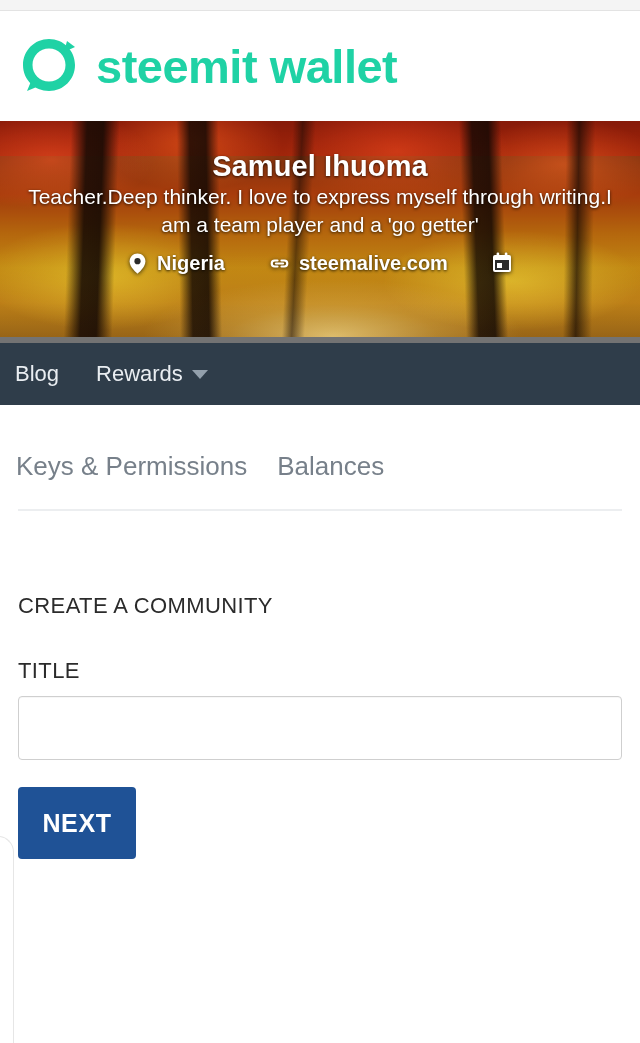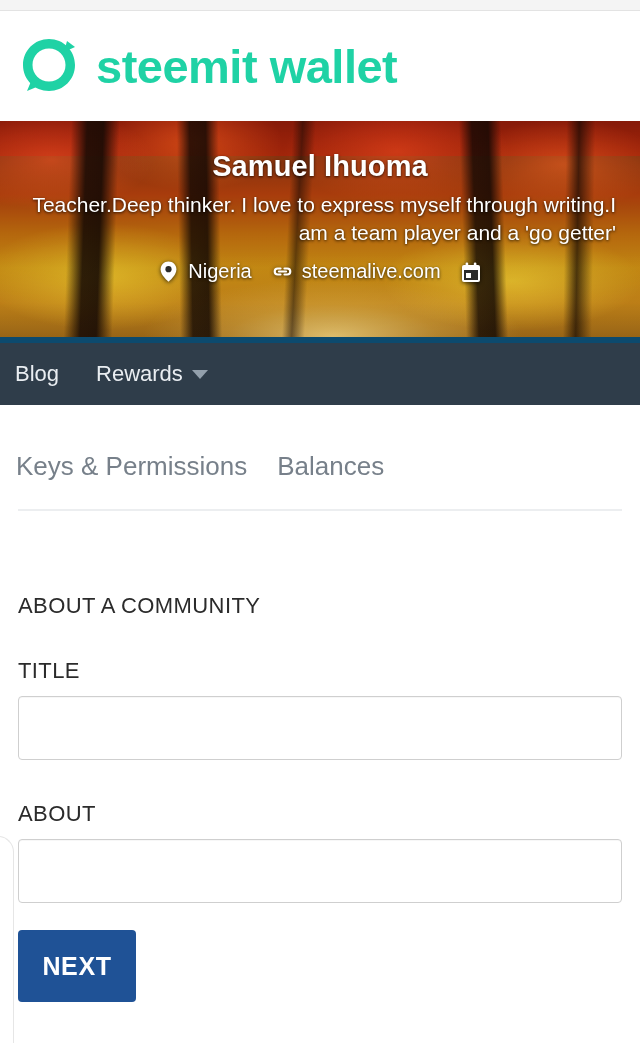--- a/index.html
+++ b/index.html
@@ -11,21 +11,21 @@
     overflow: hidden;
     background: #ffffff;
     font-family: "Liberation Sans", sans-serif;
     -webkit-font-smoothing: antialiased;
   }
 
   #app {
     position: relative;
     width: 640px;
     height: 1043px;
-    background: #0c4a6e;
+    background: #737373;
     overflow: hidden;
   }
 
   
   .top-strip {
     position: absolute;
     top: 0; left: 0;
     width: 640px;
     height: 11px;
     background: #f4f4f4;
@@ -116,34 +116,34 @@
   }
   .profile-name {
     font-size: 29px;
     font-weight: 700;
     color: #ffffff;
     text-shadow: 0 1px 3px rgba(0,0,0,0.75);
     line-height: 1.1;
     letter-spacing: 0.1px;
   }
   .profile-about {
-    margin-top: 8px;
     width: 592px;
-    text-align: right;
+    text-align: center;
     font-size: 21px;
     font-weight: 400;
     color: #ffffff;
     line-height: 1.32;
     text-shadow: 0 1px 3px rgba(0,0,0,0.8);
   }
   .profile-meta {
     margin-top: 14px;
     display: flex;
-    align-items: flex-end;
-    gap: 20px;
+    align-items: flex-start;
+    gap: 44px;
+    font-weight: bold;
   }
   .meta-item {
     display: flex;
     align-items: center;
     gap: 9px;
     font-size: 20px;
     color: #ffffff;
     text-shadow: 0 1px 3px rgba(0,0,0,0.8);
     white-space: nowrap;
   }
@@ -390,31 +390,27 @@
 
   <div class="subtabs">
     <div class="subtab-row">
       <div class="subtab">Keys &amp; Permissions</div>
       <div class="subtab">Balances</div>
     </div>
     <div class="subtab-divider"></div>
   </div>
 
   <section class="form">
-    <div class="form-heading">ABOUT A COMMUNITY</div>
+    <div class="form-heading">CREATE A COMMUNITY</div>
 
     <div class="field">
       <div class="field-label">TITLE</div>
       <input class="field-input" type="text" placeholder="" style="">
     </div>
 
-    <div class="field">
-      <div class="field-label">ABOUT</div>
-      <input class="field-input" type="text" placeholder="" style="">
-    </div>
 
     <div class="next-row">
       <button class="next-button">NEXT</button>
     </div>
   </section>
 
   <div class="sheet-edge"></div>
 
 </div>
 

